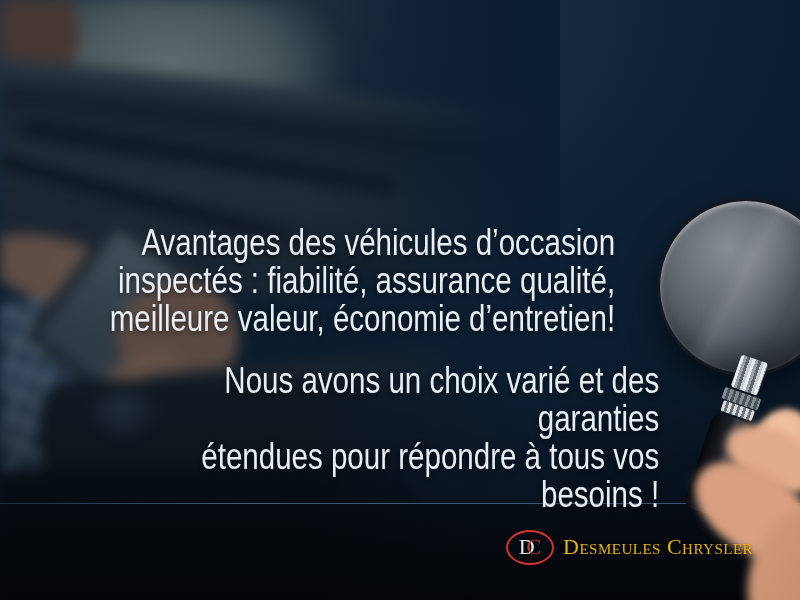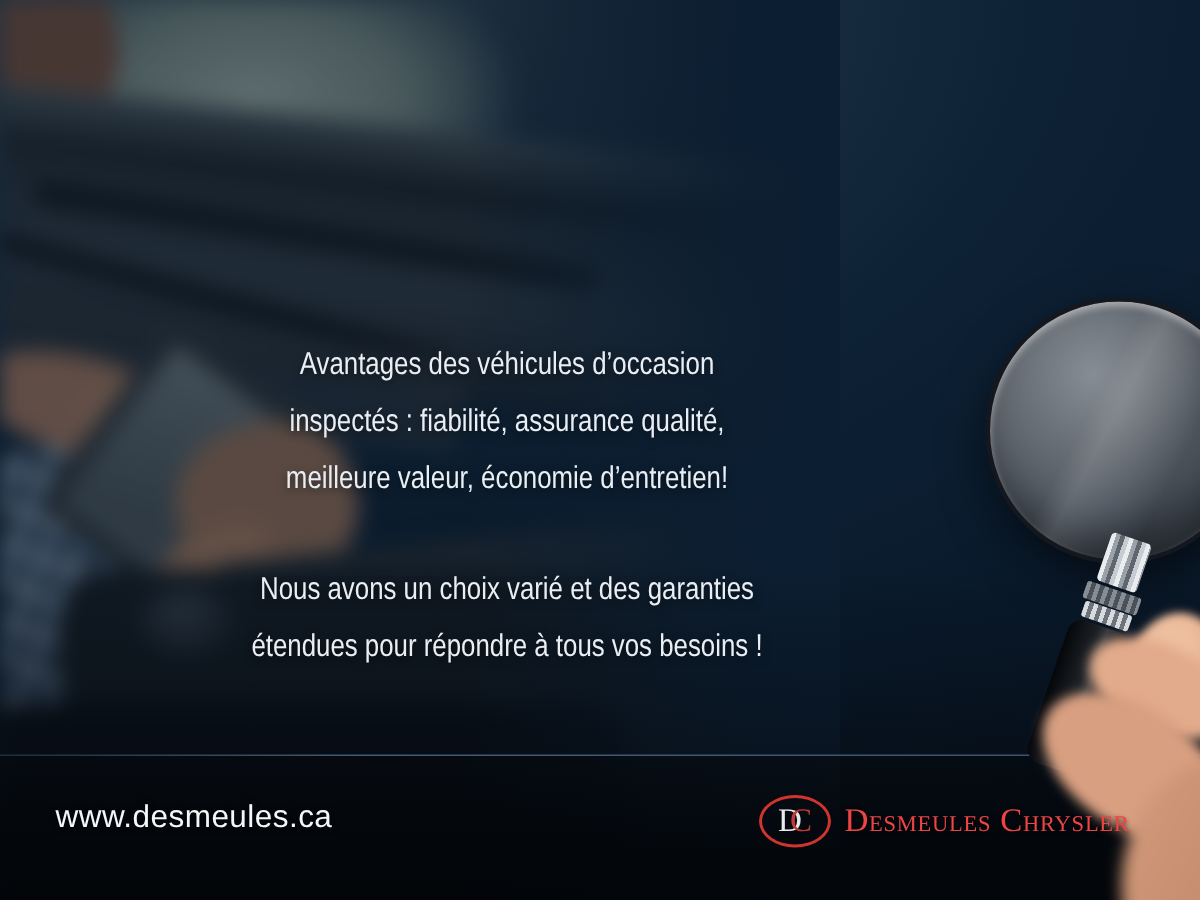--- a/index.html
+++ b/index.html
@@ -68,36 +68,36 @@
   .finger-top{left:723px;top:430px;width:100px;height:58px;filter:blur(4px);transform:rotate(26deg);background:#e2ab8b;}
   .thumb{left:688px;top:472px;width:135px;height:80px;filter:blur(4px);transform:rotate(34deg);background:#d89f80;}
   .palm{left:748px;top:505px;width:130px;height:160px;border-radius:45%;filter:blur(5px);transform:rotate(10deg);
     background:linear-gradient(110deg,#d39b7c,#b97f60);}
 
   
   .heading{position:absolute;left:0;top:52px;width:800px;margin:0;text-align:center;
     font-size:64px;line-height:74px;font-weight:700;letter-spacing:-.5px;color:#fdfdfe;
     text-shadow:0 3px 8px rgba(0,0,0,.45);}
   .h-line{transform:scaleX(.85);}
-  .para{position:absolute;left:0;width:676px;text-align:center;color:#e9eef4;
-    font-size:21px;line-height:38px;font-weight:400;text-shadow:0 2px 6px rgba(0,0,0,.5);}
-  .p1{top:224px;} .p2{top:374px;}
+  .para{position:absolute;left:0;width:676px;text-align:right;color:#e9eef4;
+    font-size:36px;line-height:38px;font-weight:400;text-shadow:0 2px 6px rgba(0,0,0,.5);}
+  .p1{top:224px;} .p2{top:362px;margin-left:44px;}
   .b-line{transform:scaleX(.82);}
 
   
   .website{position:absolute;left:37px;top:533px;font-size:21px;color:#f4f6f8;letter-spacing:.3px;
     text-shadow:0 1px 4px rgba(0,0,0,.6);}
   .logo{position:absolute;left:506px;top:529px;height:36px;display:flex;align-items:center;gap:9px;}
   .monogram{width:44px;height:31px;border:2.5px solid #d0342e;border-radius:50%;
     display:flex;align-items:center;justify-content:center;
     font-family:"Liberation Serif",serif;font-size:22px;line-height:1;}
   .mono-d{color:#e9eaec;}
   .mono-c{color:#c23b34;margin-left:-8px;}
   .dealer-name{font-family:"Liberation Serif",serif;font-variant:small-caps;font-size:22px;
-    letter-spacing:.5px;color:#ef4444;text-shadow:0 1px 3px rgba(0,0,0,.6);}
+    letter-spacing:.5px;color:#eab308;text-shadow:0 1px 3px rgba(0,0,0,.6);}
 </style>
 </head>
 <body>
 
 <div class="canvas">
 
   <div class="bg"></div>
 
   <div class="photo">
     <div class="ph ph-sky"></div>
@@ -149,21 +149,20 @@
     <div class="b-line">Avantages des véhicules d’occasion</div>
     <div class="b-line">inspectés : fiabilité, assurance qualité,</div>
     <div class="b-line">meilleure valeur, économie d’entretien!</div>
   </div>
 
   <div class="para p2">
     <div class="b-line">Nous avons un choix varié et des garanties</div>
     <div class="b-line">étendues pour répondre à tous vos besoins !</div>
   </div>
 
-  <div class="website">www.desmeules.ca</div>
 
   <div class="logo">
     <div class="monogram">
       <span class="mono-d">D</span>
       <span class="mono-c">C</span>
     </div>
     <div class="dealer-name">Desmeules Chrysler</div>
   </div>
 
 </div>

